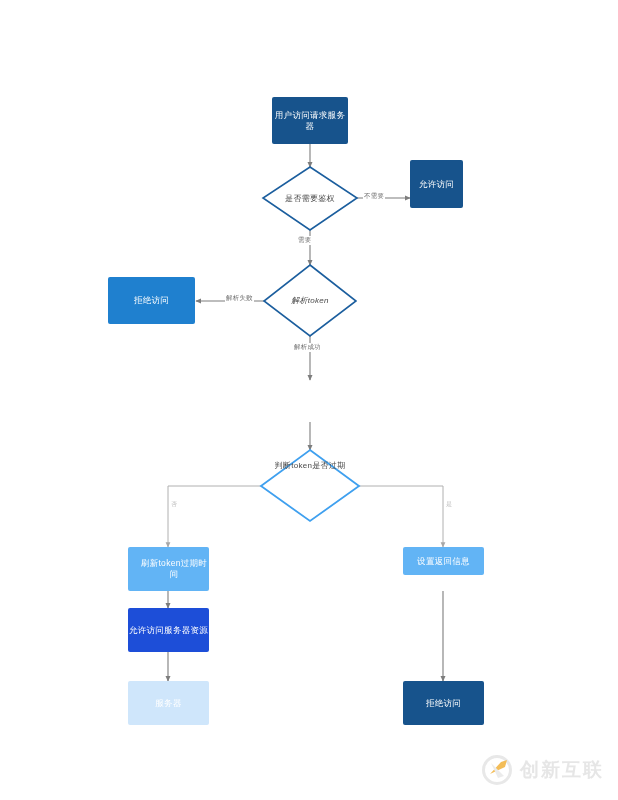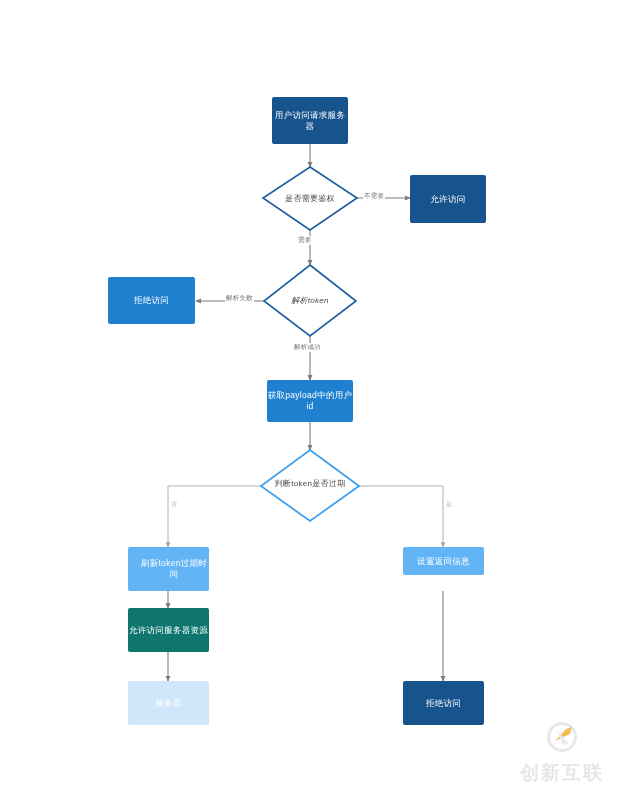--- a/index.html
+++ b/index.html
@@ -44,21 +44,21 @@
   }
   .node.rect-mid {
     background: #1f80cf;
     color: #ffffff;
   }
   .node.rect-light {
     background: #62b4f5;
     color: #ffffff;
   }
   .node.rect-lighter {
-    background: #0f766e;
+    background: #1d4ed8;
     color: #ffffff;
   }
   .node.rect-pale {
     background: #cfe6fb;
     color: #ffffff;
     justify-content: center;
   }
   .diamond {
     position: absolute;
   }
@@ -91,21 +91,20 @@
     color: #b9b9b9;
   }
   #watermark {
     position: absolute;
     right: 14px;
     bottom: 14px;
     display: flex;
     align-items: center;
     gap: 7px;
     opacity: 0.85;
-    flex-direction: column;
   }
   #watermark .wm-text {
     font-size: 19px;
     color: #e2e2e2;
     letter-spacing: 2px;
     font-weight: bold;
   }
 </style>
 </head>
 <body>
@@ -152,37 +151,34 @@
   </svg>
 
   <div class="node rect-dark" style="left:272px; top:97px; width:76px; height:47px;">
     <span>用户访问请求服务器</span>
   </div>
 
   <div class="diamond" style="left:263px; top:167px; width:94px; height:63px;">
     <div class="dlabel">是否需要鉴权</div>
   </div>
 
-  <div class="node rect-dark" style="left:410px; top:175px; width:76px; height:48px;">
+  <div class="node rect-dark" style="left:410px; top:160px; width:53px; height:48px;">
     <span>允许访问</span>
   </div>
 
   <div class="diamond" style="left:264px; top:265px; width:92px; height:71px;font-style:italic;">
     <div class="dlabel">解析token</div>
   </div>
 
   <div class="node rect-mid" style="left:108px; top:277px; width:87px; height:47px;">
     <span>拒绝访问</span>
   </div>
 
-  <div class="node rect-mid" style="left:267px; top:380px; width:86px; height:42px;">
-    <span>获取payload中的用户id</span>
-  </div>
-
-  <div class="diamond" style="left:261px; top:448px; width:98px; height:71px;">
+
+  <div class="diamond" style="left:261px; top:430px; width:98px; height:71px;">
     <div class="dlabel">判断token是否过期</div>
   </div>
 
   <div class="node rect-light" style="left:128px; top:547px; width:81px; height:44px;padding-left:11px;">
     <span>刷新token过期时间</span>
   </div>
 
   <div class="node rect-lighter" style="left:128px; top:608px; width:81px; height:44px;">
     <span>允许访问服务器资源</span>
   </div>

